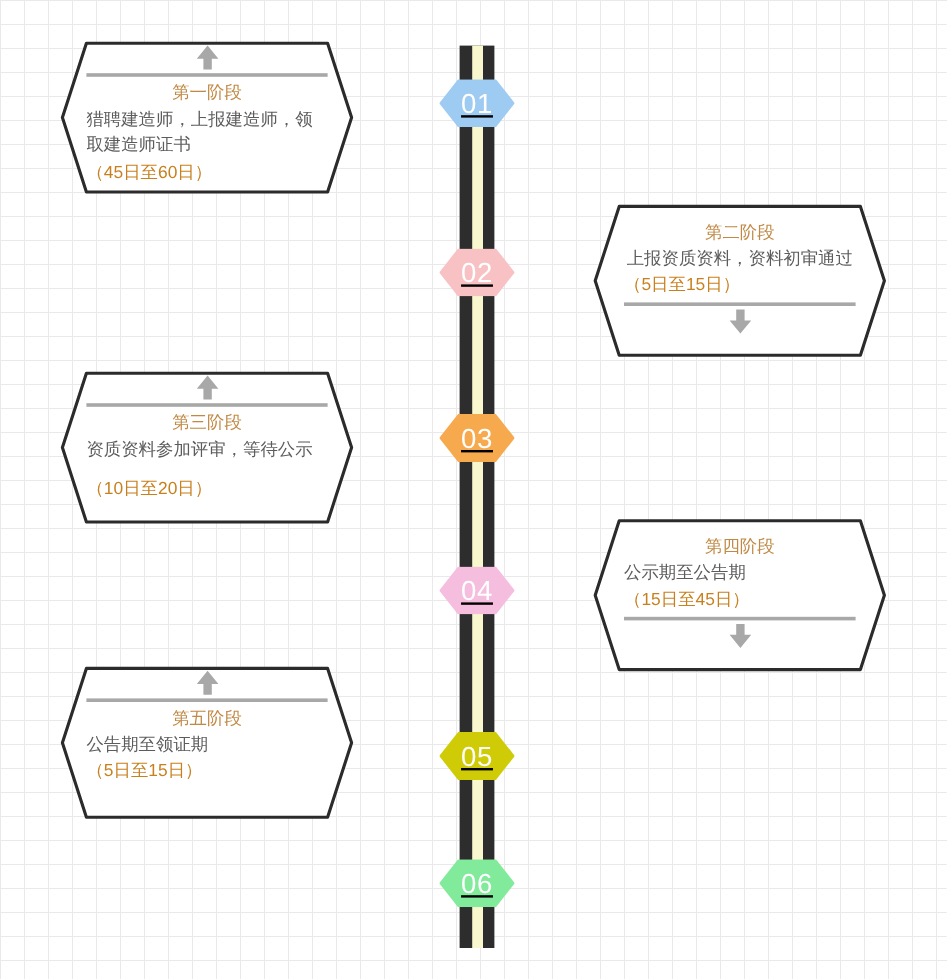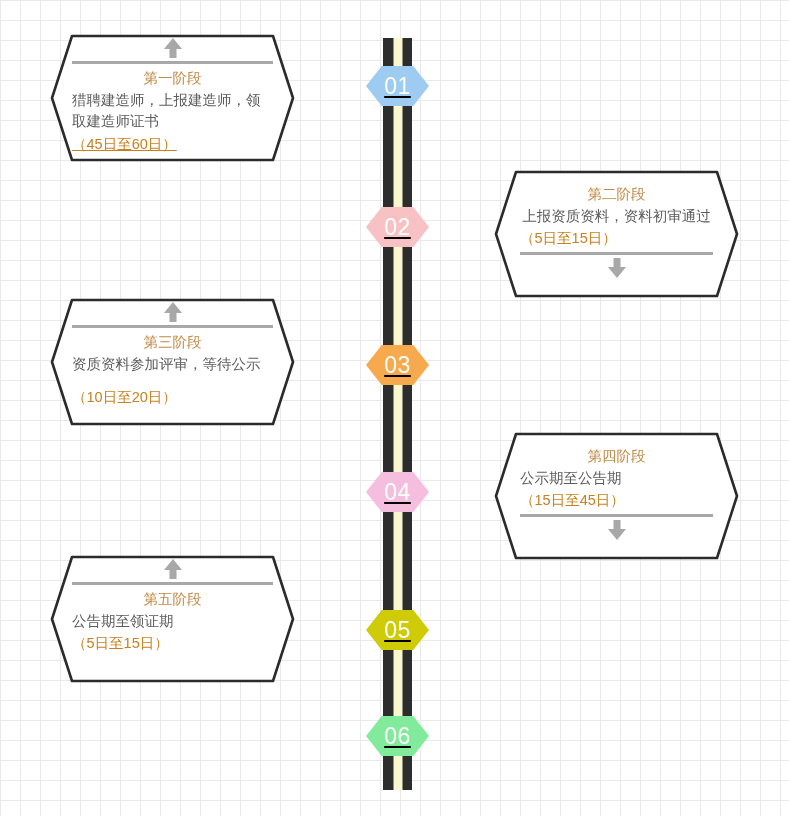--- a/index.html
+++ b/index.html
@@ -184,21 +184,21 @@
       <div class="divider-row up">
         <span class="arrow-up" style="color: rgb(168, 168, 168);">
           <svg viewBox="0 0 22 24">
               <path d="M11 2 L20 13 L14.5 13 L14.5 22 L7.5 22 L7.5 13 L2 13 Z" fill="currentColor"></path>
             </svg>
         </span>
         <div class="divider-line" style="background-color: rgb(168, 168, 168);"></div>
       </div>
       <div class="card-title" style="color: rgb(192, 138, 70);">第一阶段</div>
       <div class="card-body" style="color: rgb(92, 92, 92);">猎聘建造师，上报建造师，领取建造师证书</div>
-      <div class="card-duration" style="color: rgb(200, 128, 31); text-decoration: underline;">（45日至60日）</div>
+      <div class="card-duration" style="color: rgb(200, 128, 31);">（45日至60日）</div>
     </div>
   </div>
 
   <div class="card right-side" style="left:494px; top:170px;">
     <div class="card-shape">
       <svg viewBox="0 0 245 128" preserveAspectRatio="none">
         <polygon points="22,2 223,2 243,64 223,126 22,126 2,64" fill="#ffffff" stroke="#2b2b2b" stroke-width="2.6" stroke-linejoin="round"></polygon>
       </svg>
     </div>
     <div class="card-inner">
@@ -210,21 +210,21 @@
         <div class="divider-line" style="background-color: rgb(168, 168, 168);"></div>
         <span class="arrow-down" style="color: rgb(168, 168, 168);">
           <svg viewBox="0 0 22 24">
               <path d="M11 22 L20 11 L14.5 11 L14.5 2 L7.5 2 L7.5 11 L2 11 Z" fill="currentColor"></path>
             </svg>
         </span>
       </div>
     </div>
   </div>
 
-  <div class="card left-side" style="left:50px; top:298px;">
+  <div class="card left-side" style="left:50px; top:309px;">
     <div class="card-shape">
       <svg viewBox="0 0 245 128" preserveAspectRatio="none">
         <polygon points="22,2 223,2 243,64 223,126 22,126 2,64" fill="#ffffff" stroke="#2b2b2b" stroke-width="2.6" stroke-linejoin="round"></polygon>
       </svg>
     </div>
     <div class="card-inner">
       <div class="divider-row up">
         <span class="arrow-up" style="color: rgb(168, 168, 168);">
           <svg viewBox="0 0 22 24">
               <path d="M11 2 L20 13 L14.5 13 L14.5 22 L7.5 22 L7.5 13 L2 13 Z" fill="currentColor"></path>

